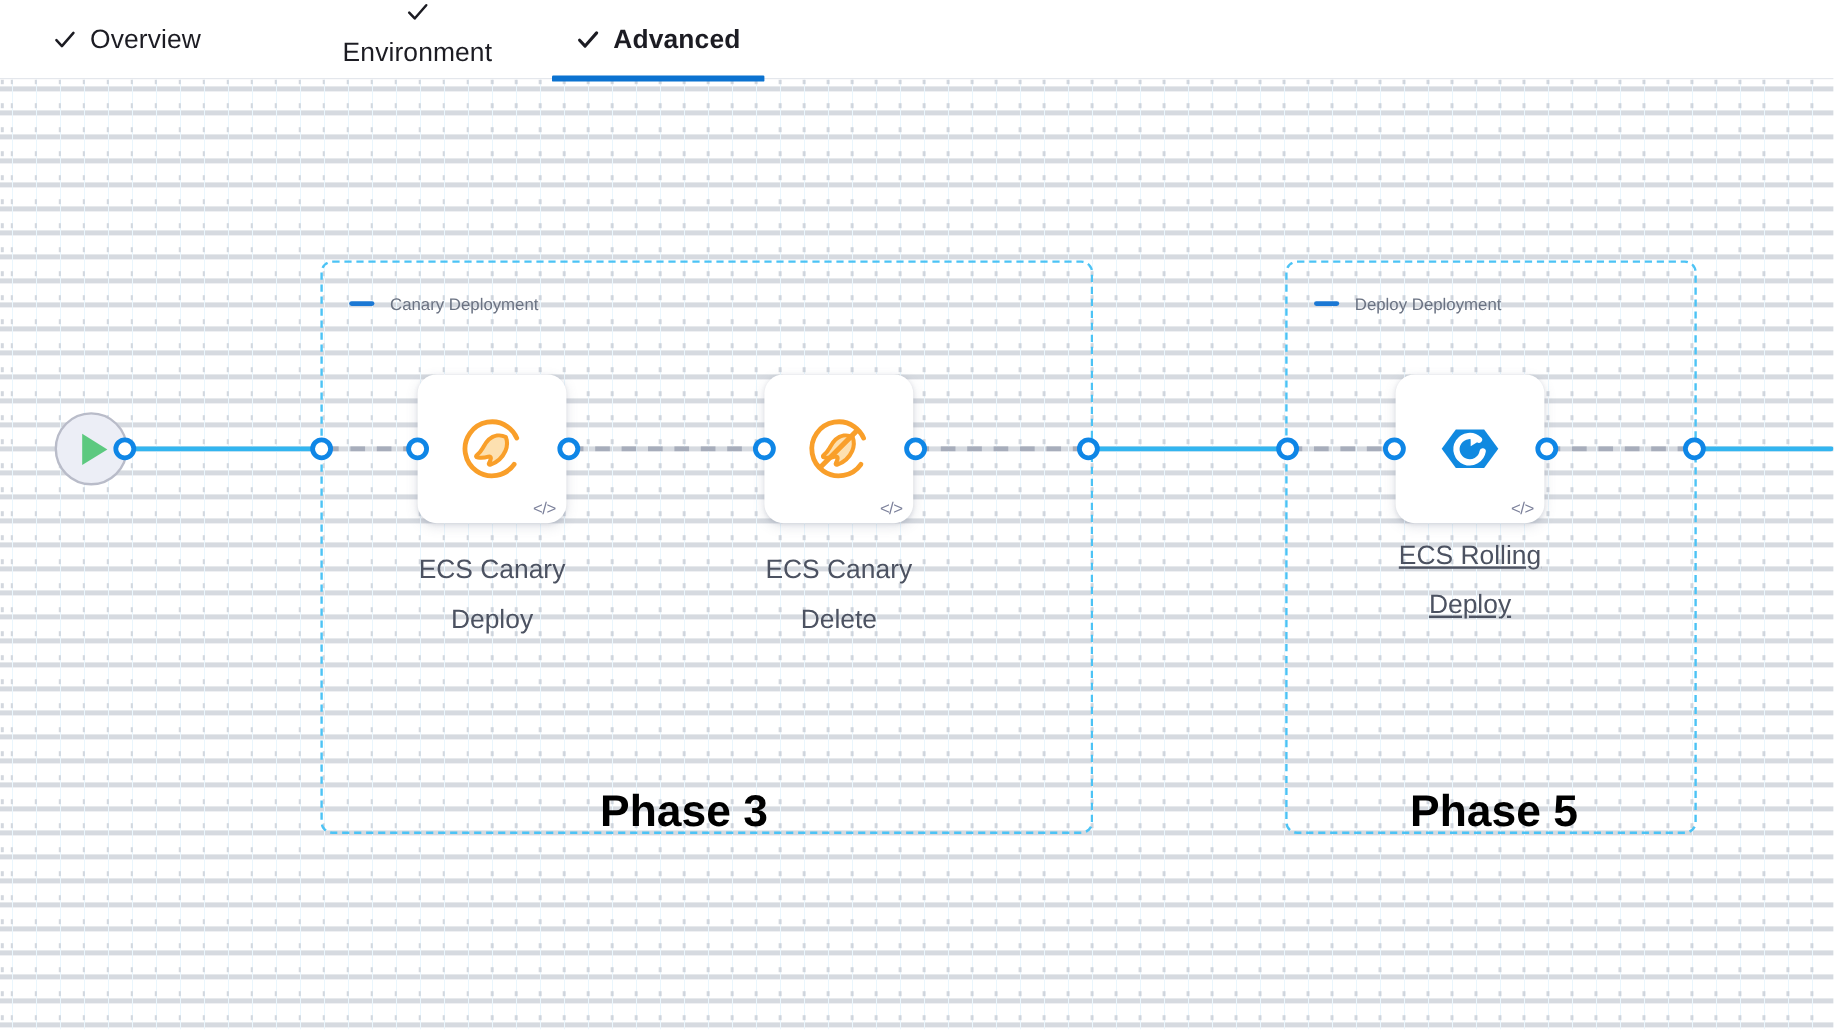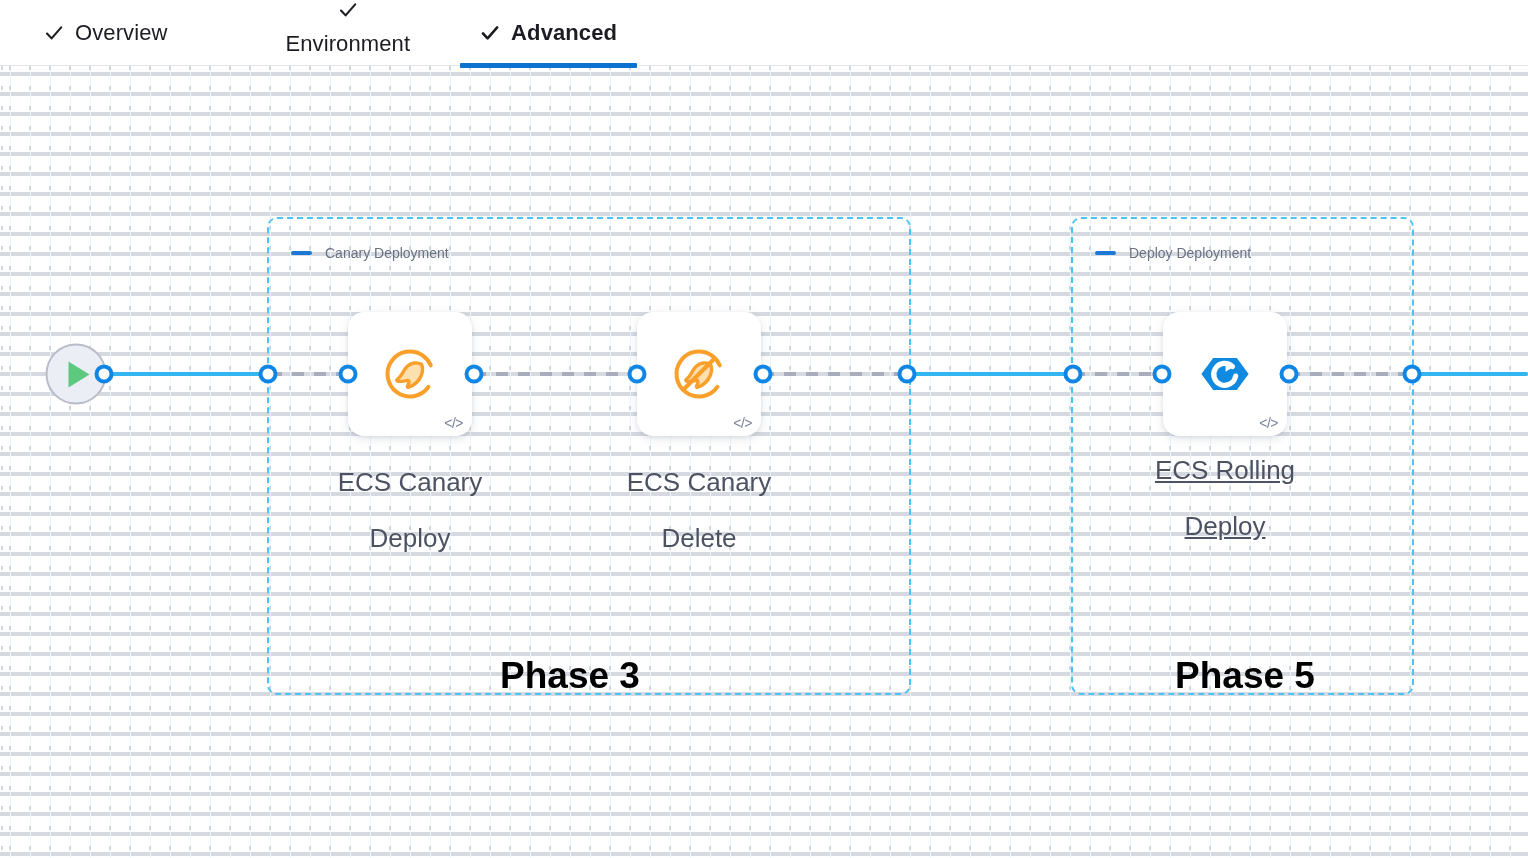--- a/index.html
+++ b/index.html
@@ -230,22 +230,22 @@
     color: #7c819b;
     font-family: "Liberation Sans", sans-serif;
     letter-spacing: -.5px;
     cursor: pointer;
   }
 
   .node-label {
     position: absolute;
     width: 210px;
     text-align: center;
-    font-size: 26px;
-    line-height: 56px;
+    font-size: 22px;
+    line-height: 41px;
     color: #4c5261;
     transform: translateX(-50%);
     white-space: pre-line;
     user-select: none;
   }
 
   
   .phase-caption {
     position: absolute;
     transform: translateX(-50%);

